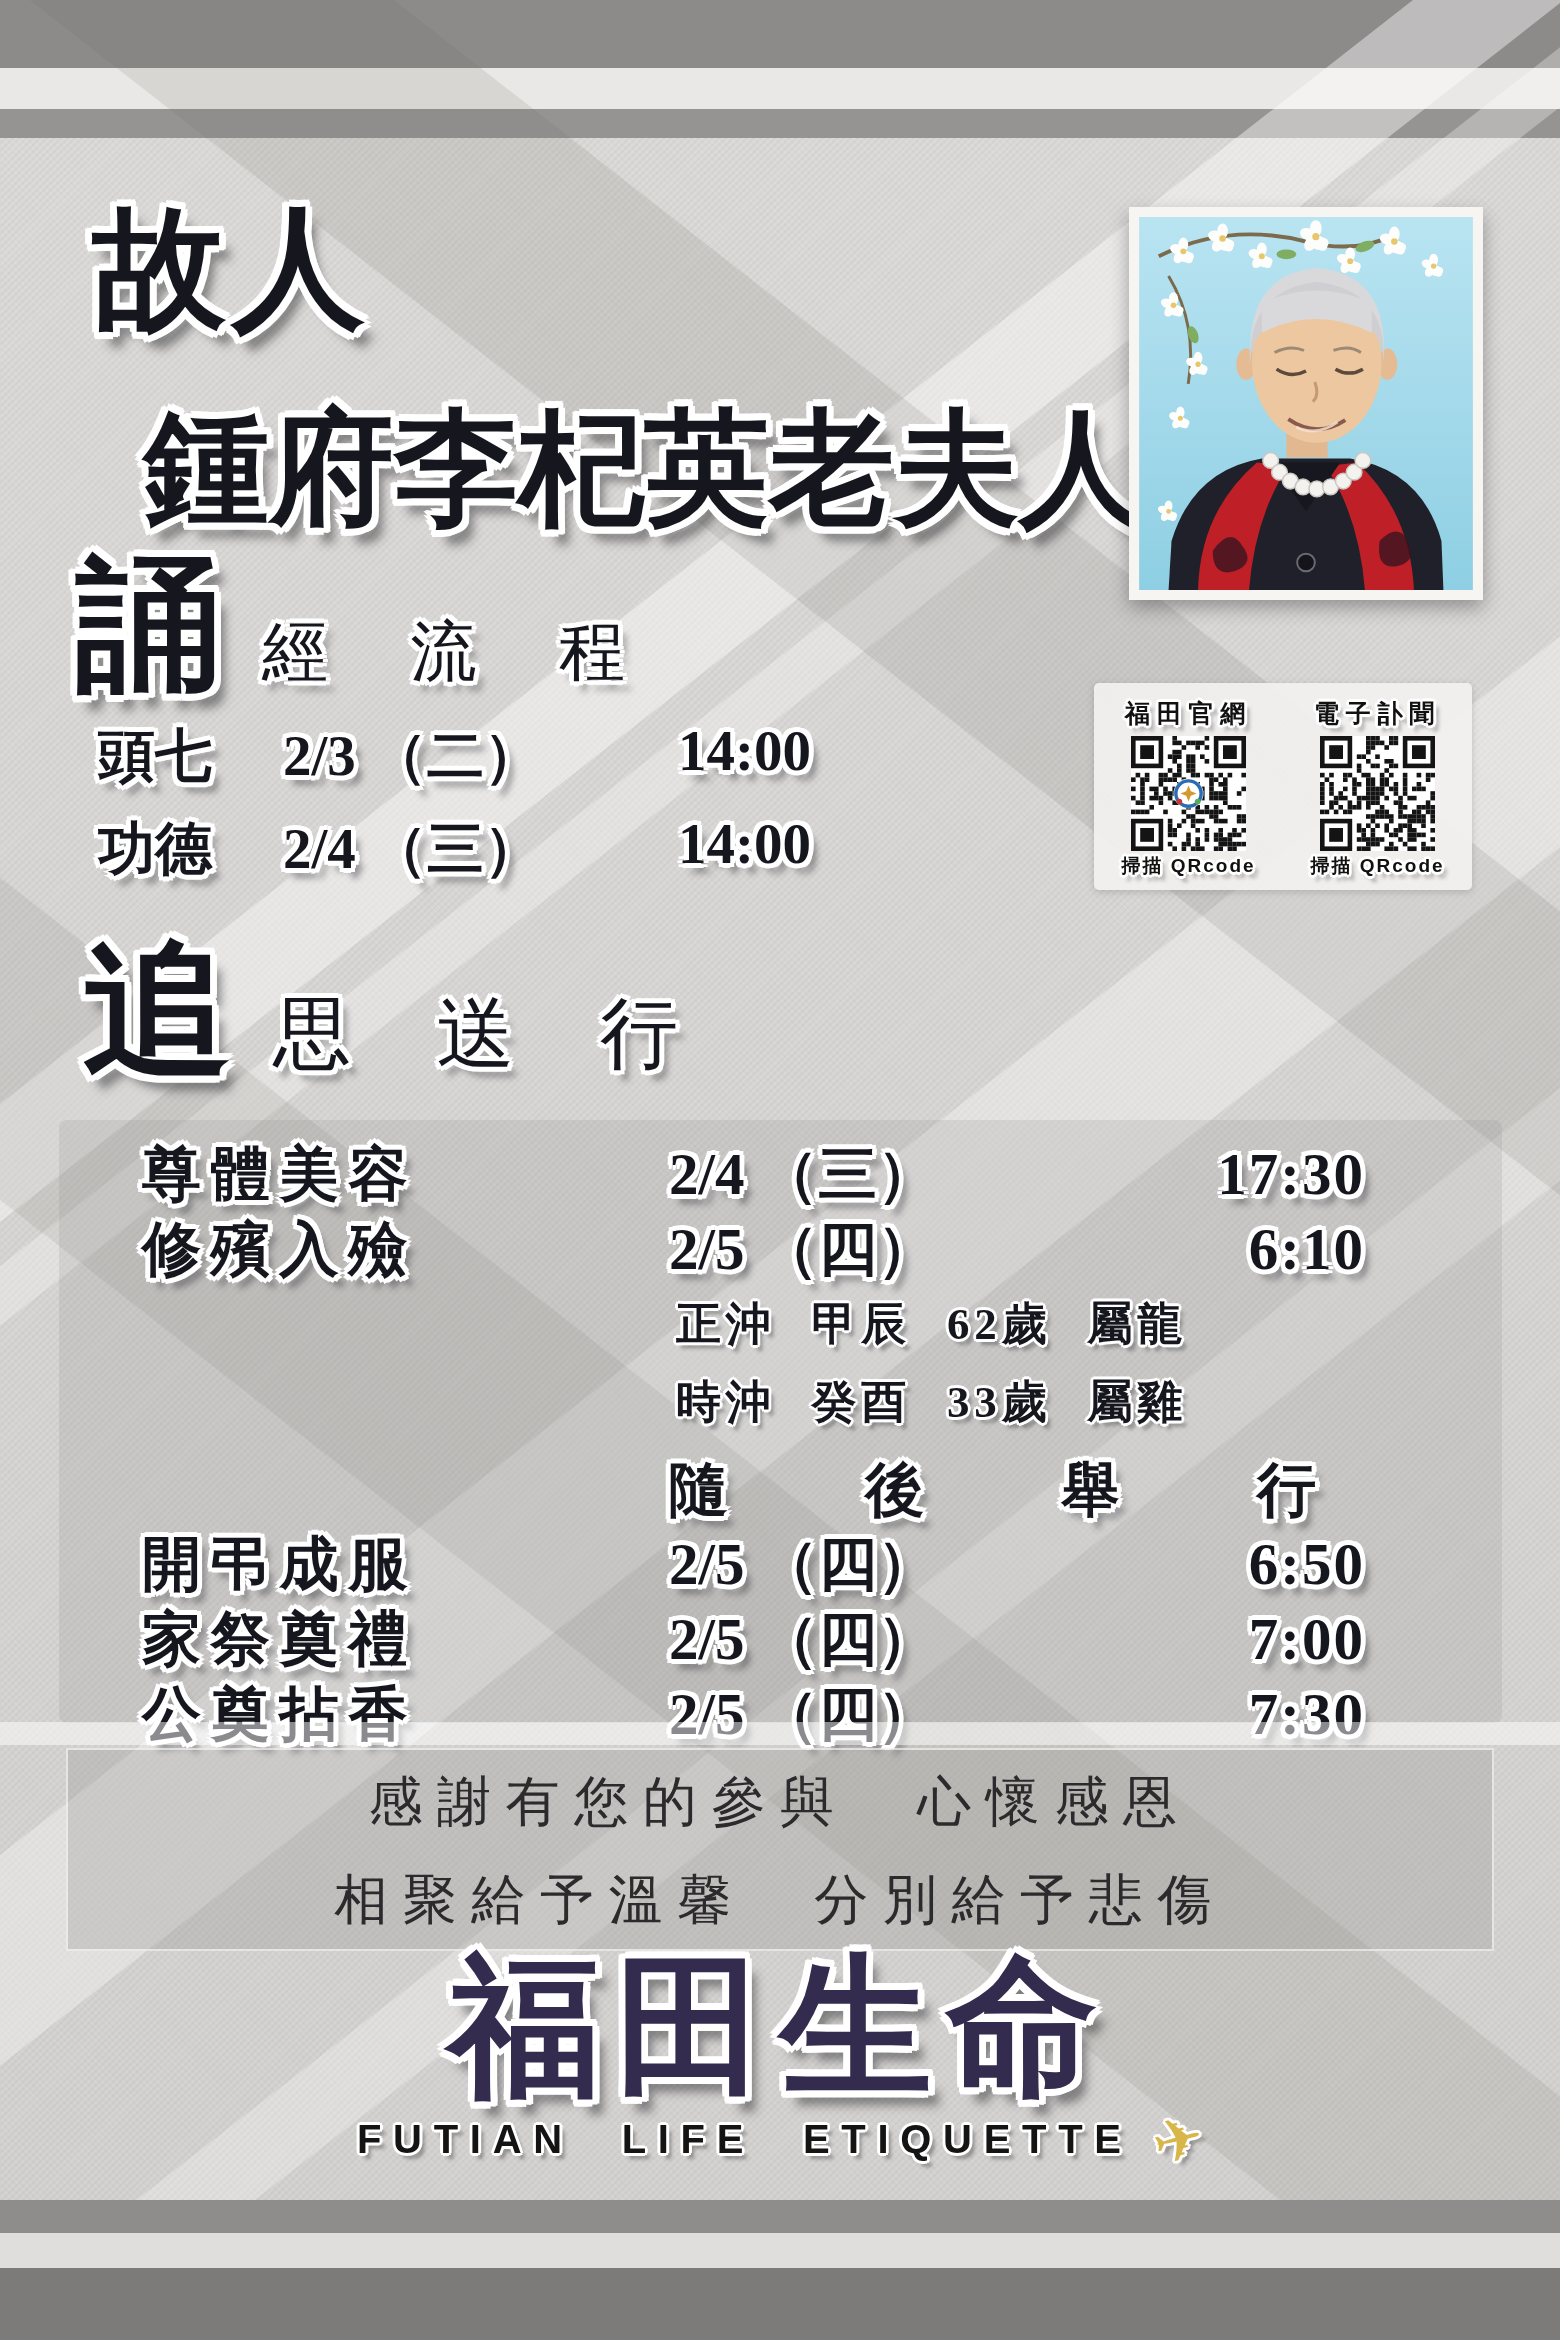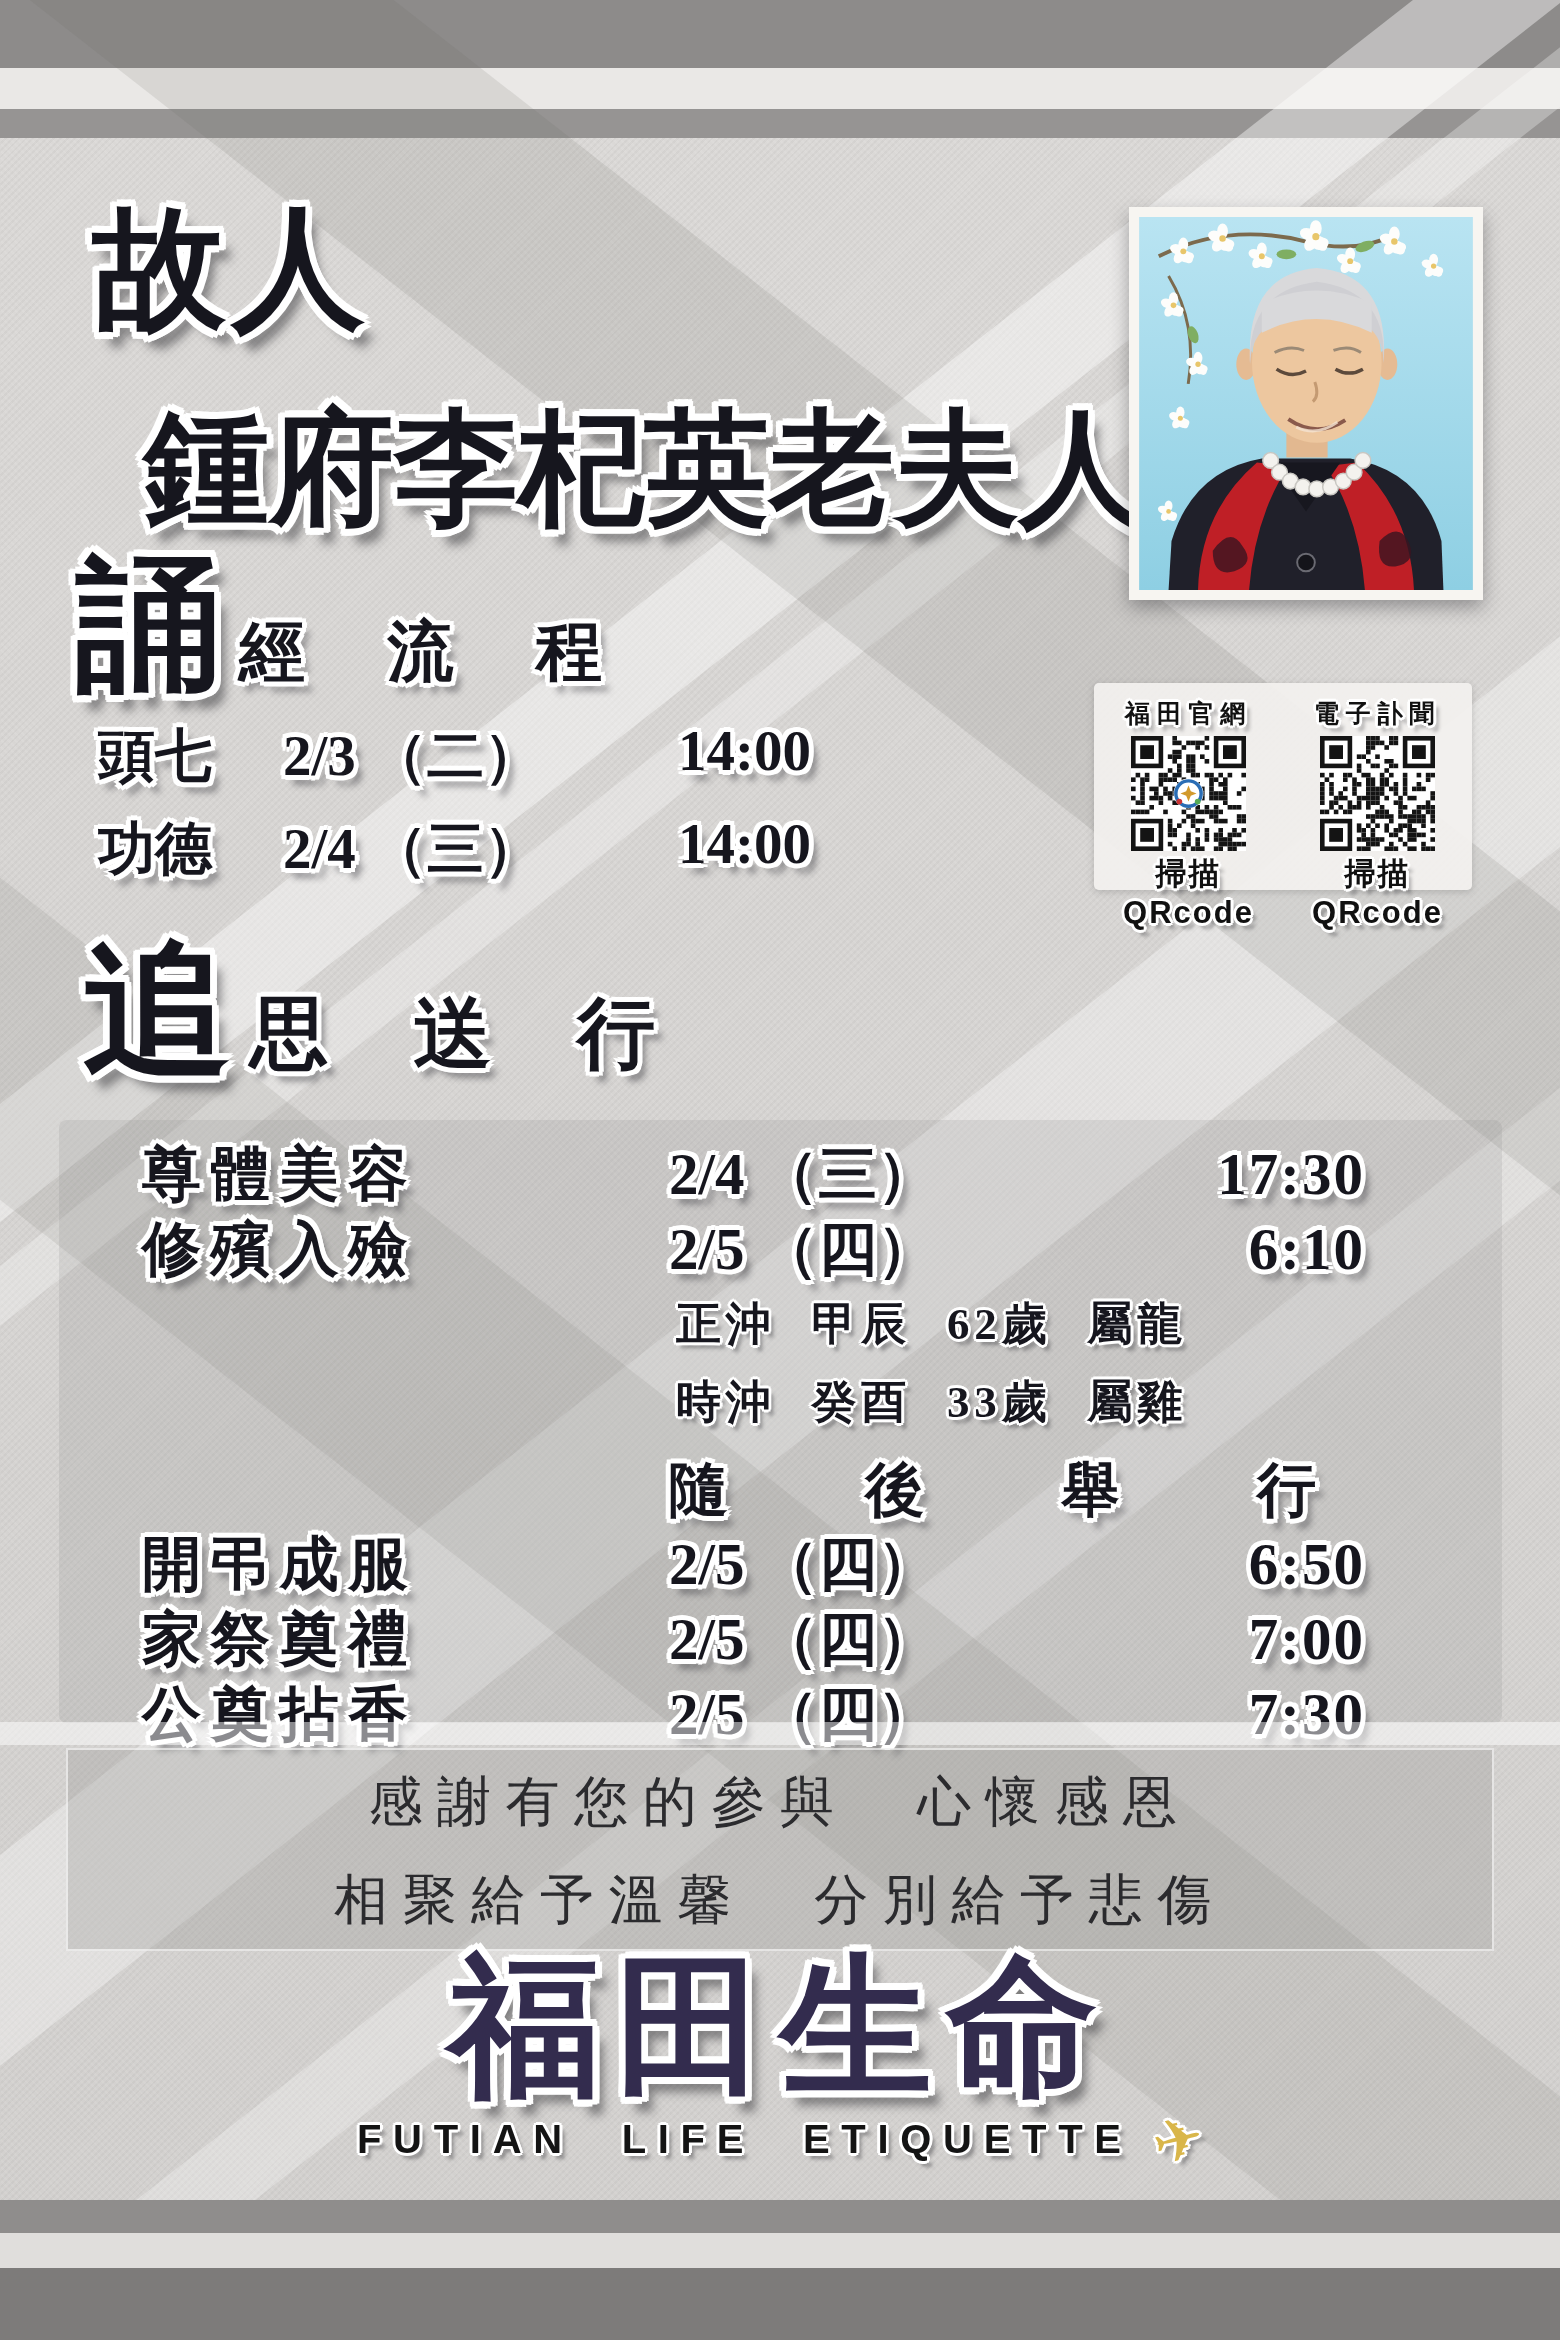--- a/index.html
+++ b/index.html
@@ -46,34 +46,34 @@
   .title2{position:absolute;left:144px;top:386px;font-size:125px;font-weight:bold;letter-spacing:0;}
   
   .portrait{position:absolute;left:1129px;top:207px;width:334px;height:373px;background:#f7f5f1;
     padding:9.8px;box-shadow:0 7.8px 17.6px rgba(40,40,45,.4);}
   .portrait svg{display:block;width:100%;height:100%;}
   
   .heading{position:absolute;display:flex;align-items:baseline;}
   .h-chant{left:76px;top:554px;}
   .h-farewell{left:83px;top:936px;}
   .h-big{font-size:144px;font-weight:bold;line-height:1;}
-  .h-rest{font-size:66px;font-weight:bold;margin-left:19px;letter-spacing:33px;}
+  .h-rest{font-size:66px;font-weight:normal;margin-left:42px;letter-spacing:33px;}
   .h-farewell .h-big{font-size:148px;}
   .h-farewell .h-rest{font-size:78px;}
   
   .chant-rows{position:absolute;left:98px;top:718px;}
   .crow{display:grid;grid-template-columns:185px 395px auto;font-size:57px;font-weight:bold;margin-bottom:15.6px;}
   .crow span{white-space:nowrap;}
   
   .qr-panel{position:absolute;left:1094px;top:683px;width:378px;height:207px;display:flex;
     background:rgba(243,241,239,.92);border-radius:4.9px;box-shadow:0 2px 7.8px rgba(80,80,80,.25);}
   .qr-card{flex:1;text-align:center;padding-top:13.7px;font-family:"Liberation Sans","DejaVu Sans",sans-serif;}
   .qr-title{font-size:25px;font-weight:bold;letter-spacing:6.8px;color:#111;}
   .qr-card svg{width:115px;height:115px;margin:6.8px auto 2px auto;display:block;}
-  .qr-caption{font-size:31px;font-weight:bold;letter-spacing:2px;color:#111;}
+  .qr-caption{font-size:19px;font-weight:bold;letter-spacing:2px;color:#111;}
   
   .sched{position:absolute;left:59px;top:1120px;width:1443px;height:603px;
     background:rgba(140,138,136,.18);border-radius:7.8px;box-sizing:border-box;
     padding:25px 137px 0 83px;}
   .frow{display:grid;grid-template-columns:527px 458px 1fr;font-size:59px;font-weight:bold;
     line-height:1;margin-bottom:15.6px;align-items:baseline;}
   .flabel{letter-spacing:9.8px;white-space:nowrap;}
   .fdate{white-space:nowrap;}
   .ftime{text-align:right;white-space:nowrap;letter-spacing:2px;}
   .fnote{grid-column:2/4;letter-spacing:39px;white-space:nowrap;}

